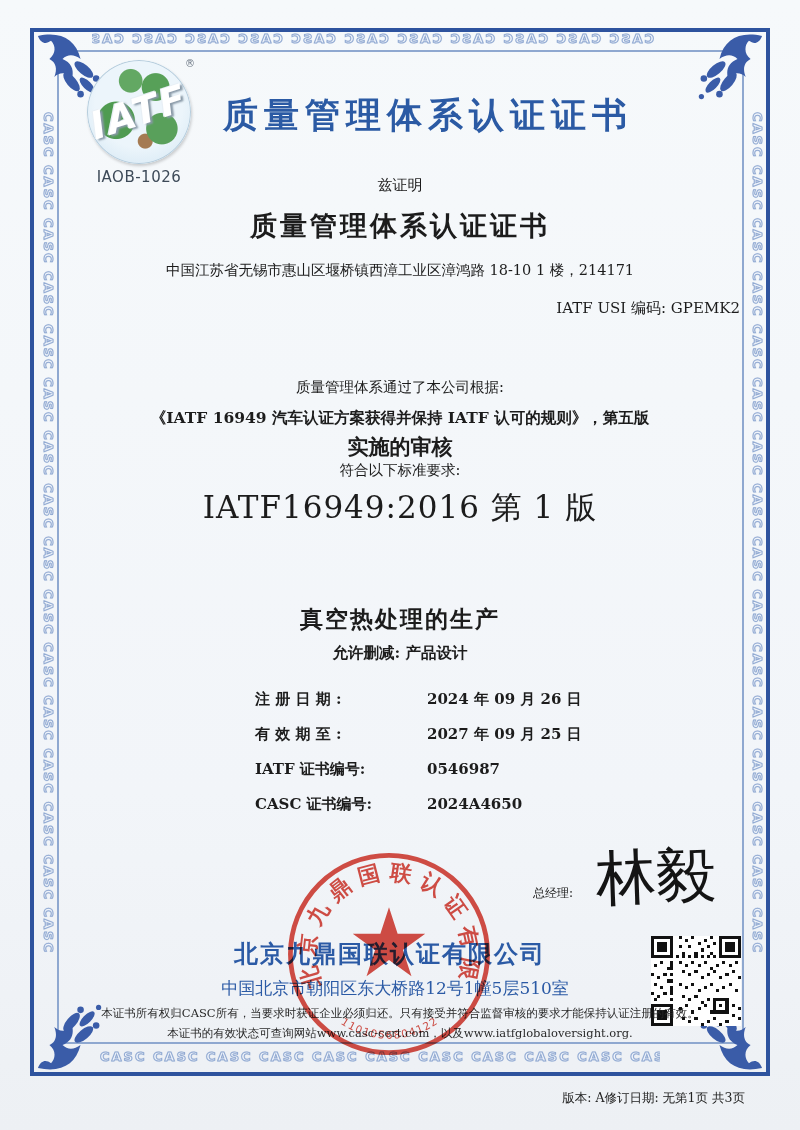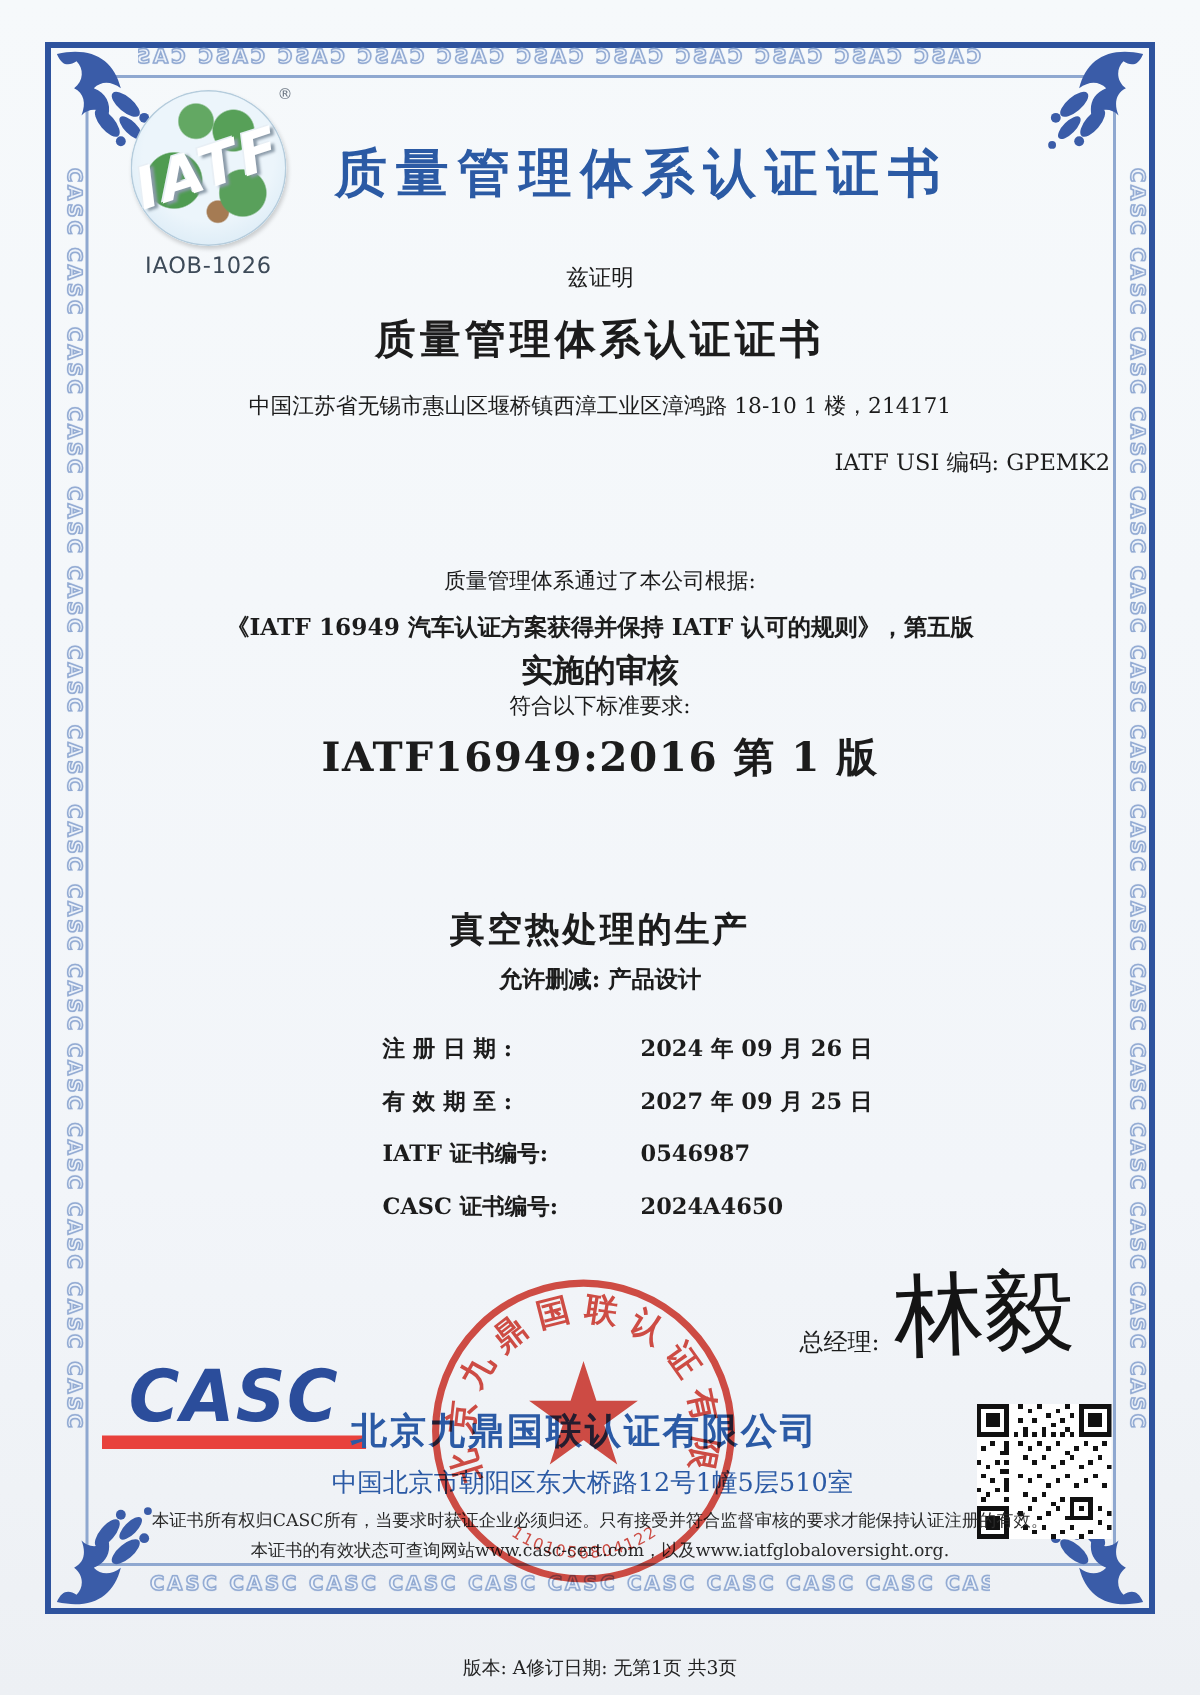--- a/index.html
+++ b/index.html
@@ -44,49 +44,49 @@
   
   .cline{position:absolute;left:60px;right:60px;text-align:center;font-family:"DejaVu Serif",serif;}
   .certify{top:176px;font-size:15px;}
   .companyname{top:208px;font-size:27px;font-weight:700;letter-spacing:3px;}
   .companyaddr{top:261px;font-size:14.5px;}
   .usi{top:299px;font-size:15px;font-weight:400;text-align:right;}
   .basisintro{top:378px;font-size:14.5px;}
   .basisrule{top:408px;font-size:15.5px;font-weight:700;}
   .basisrule2{top:433px;font-size:21px;font-weight:700;}
   .stdintro{top:461px;font-size:14.5px;}
-  .stdname{top:487px;font-size:27px;font-weight:700;letter-spacing:1px;}
+  .stdname{top:487px;font-size:31px;font-weight:400;letter-spacing:1px;}
   .scopelabel{top:578px;font-size:14.5px;}
   .scopevalue{top:604px;font-size:23px;font-weight:700;letter-spacing:2px;}
   .exclusion{top:643px;font-size:15.5px;font-weight:700;}
   .details{position:absolute;left:255px;top:690px;width:360px;font-family:"DejaVu Serif",serif;}
   .drow{display:flex;margin-bottom:13px;height:22px;align-items:flex-start;}
   .dlabel{width:172px;font-weight:700;font-size:15px;}
   .dvalue{font-weight:700;font-size:15px;}
   
   .casclogo{position:absolute;left:68px;top:908px;width:176px;text-align:center;}
   .casclogo .word{font-size:46px;font-weight:800;font-style:italic;color:#2b4d9b;letter-spacing:1px;
                   line-height:1;display:block;transform:scaleY(1.04);}
   .casclogo .bar{margin-top:3px;height:9px;background:#e8413c;}
   .issuername{position:absolute;left:225px;top:938px;width:330px;text-align:center;
               font-family:"DejaVu Serif",serif;font-size:24px;font-weight:700;color:#2b5aa5;letter-spacing:2px;}
   .issueraddr{position:absolute;left:180px;top:977px;width:430px;text-align:center;
               font-family:"DejaVu Serif",serif;font-size:17px;color:#2b5aa5;}
-  .signerlabel{position:absolute;left:533px;top:885px;font-size:16px;font-family:"DejaVu Serif",serif;}
+  .signerlabel{position:absolute;left:533px;top:885px;font-size:12px;font-family:"DejaVu Serif",serif;}
   .signature{position:absolute;left:596px;top:846px;font-size:60px;font-family:"DejaVu Serif",serif;
              transform:rotate(-2deg);line-height:1;color:#141414;}
   .stamp{position:absolute;left:283px;top:848px;width:212px;height:212px;opacity:.9;mix-blend-mode:multiply;z-index:5;}
   .qr{position:absolute;left:651px;top:936px;width:90px;height:90px;}
   
   .fine{position:absolute;left:60px;right:60px;text-align:center;font-family:"DejaVu Serif",serif;
         font-size:11.5px;color:#2a2a2a;}
   .fine1{top:1006px;}
   .fine2{top:1026px;}
-  .bottombar{position:absolute;left:55px;right:55px;top:1090px;display:flex;justify-content:center;
-             font-family:"DejaVu Serif",serif;font-size:12.5px;color:#222;margin-top:14px;}
+  .bottombar{position:absolute;left:55px;right:55px;top:1090px;display:flex;justify-content:flex-end;
+             font-family:"DejaVu Serif",serif;font-size:12.5px;color:#222;}
 </style>
 </head>
 <body>
 
 <div class="page">
 
   <div class="frame"></div>
   <div class="innerline"></div>
   <div class="motifband band-top">CASC CASC CASC CASC CASC CASC CASC CASC CASC CASC CASC CASC </div>
   <div class="motifband band-bottom">CASC CASC CASC CASC CASC CASC CASC CASC CASC CASC CASC CASC </div>
@@ -183,24 +183,20 @@
     <div class="drow">
       <span class="dlabel">IATF 证书编号:</span>
       <span class="dvalue">0546987</span>
     </div>
     <div class="drow">
       <span class="dlabel">CASC 证书编号:</span>
       <span class="dvalue">2024A4650</span>
     </div>
   </div>
 
-  <div class="casclogo">
-    <span class="word">CASC</span>
-    <div class="bar"></div>
-  </div>
   <div class="issuername">北京九鼎国联认证有限公司</div>
   <div class="issueraddr">中国北京市朝阳区东大桥路12号1幢5层510室</div>
 
   <div class="signerlabel">总经理:</div>
   <div class="signature">林毅</div>
 
   <div class="stamp">
     <svg viewBox="0 0 200 200">
       <defs>
         <path id="sealArc" d="M36.6,129.6 A70,70 0 1 1 163.4,129.6" fill="none"></path>

